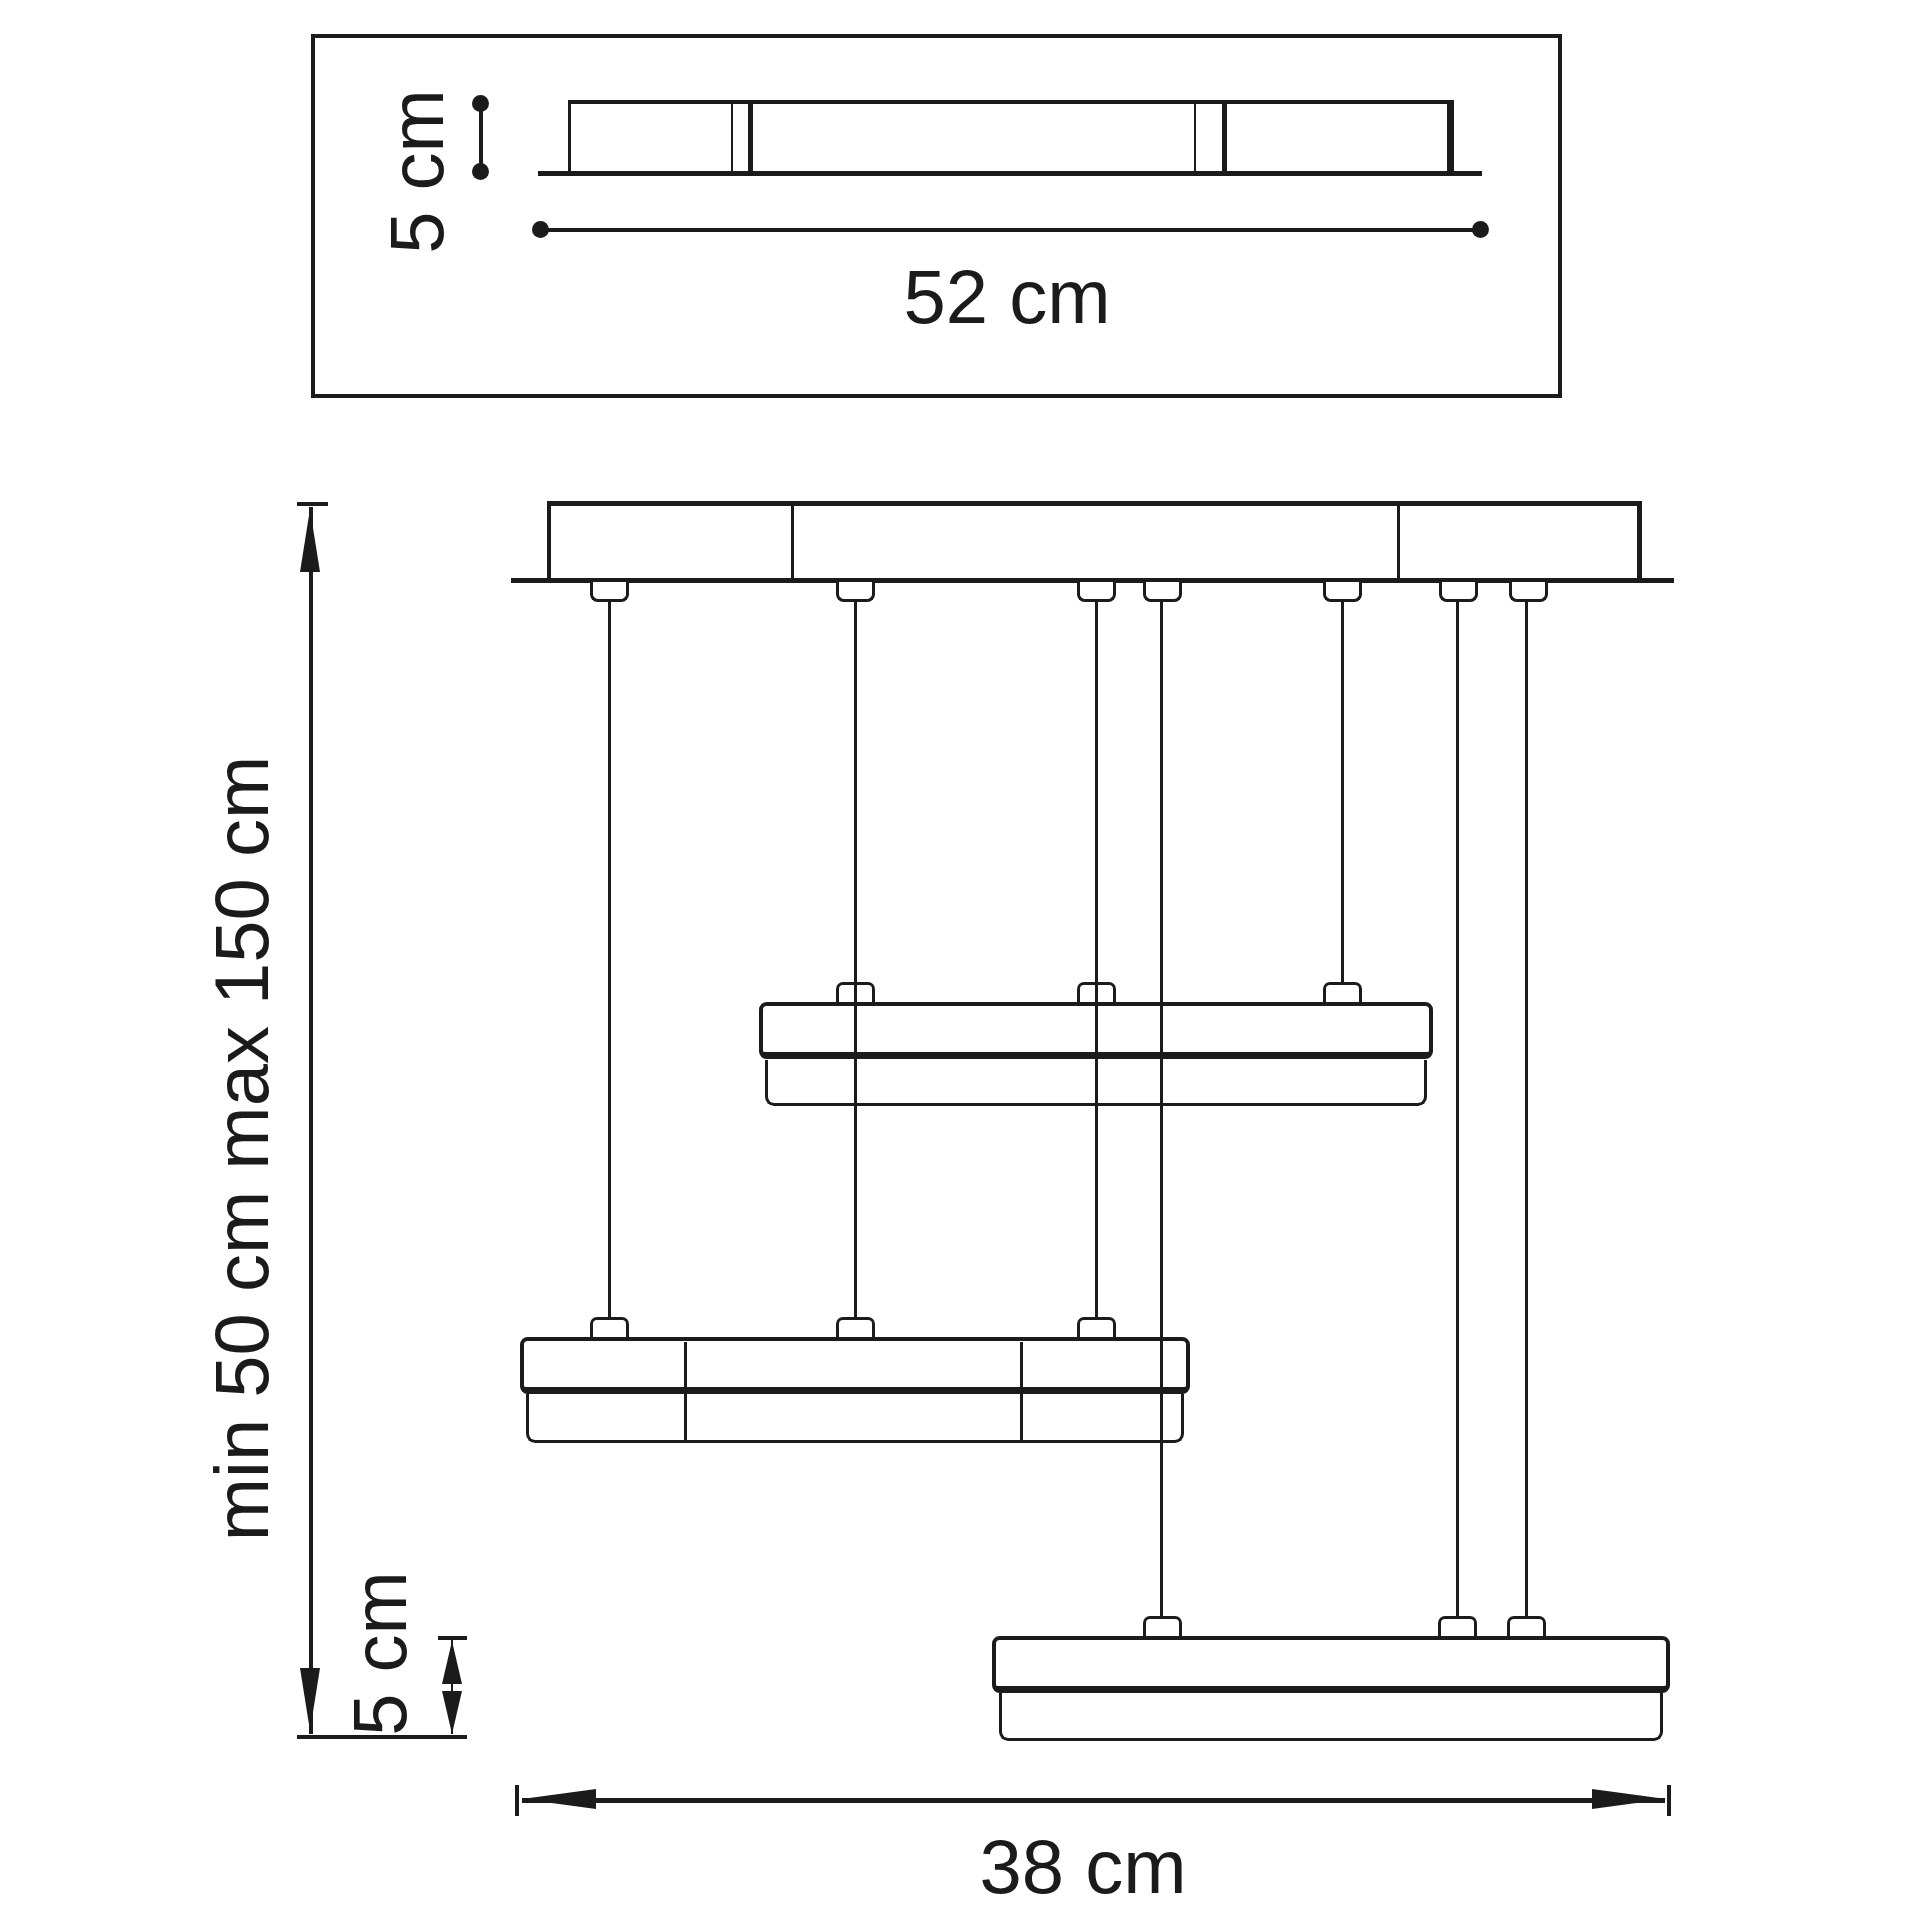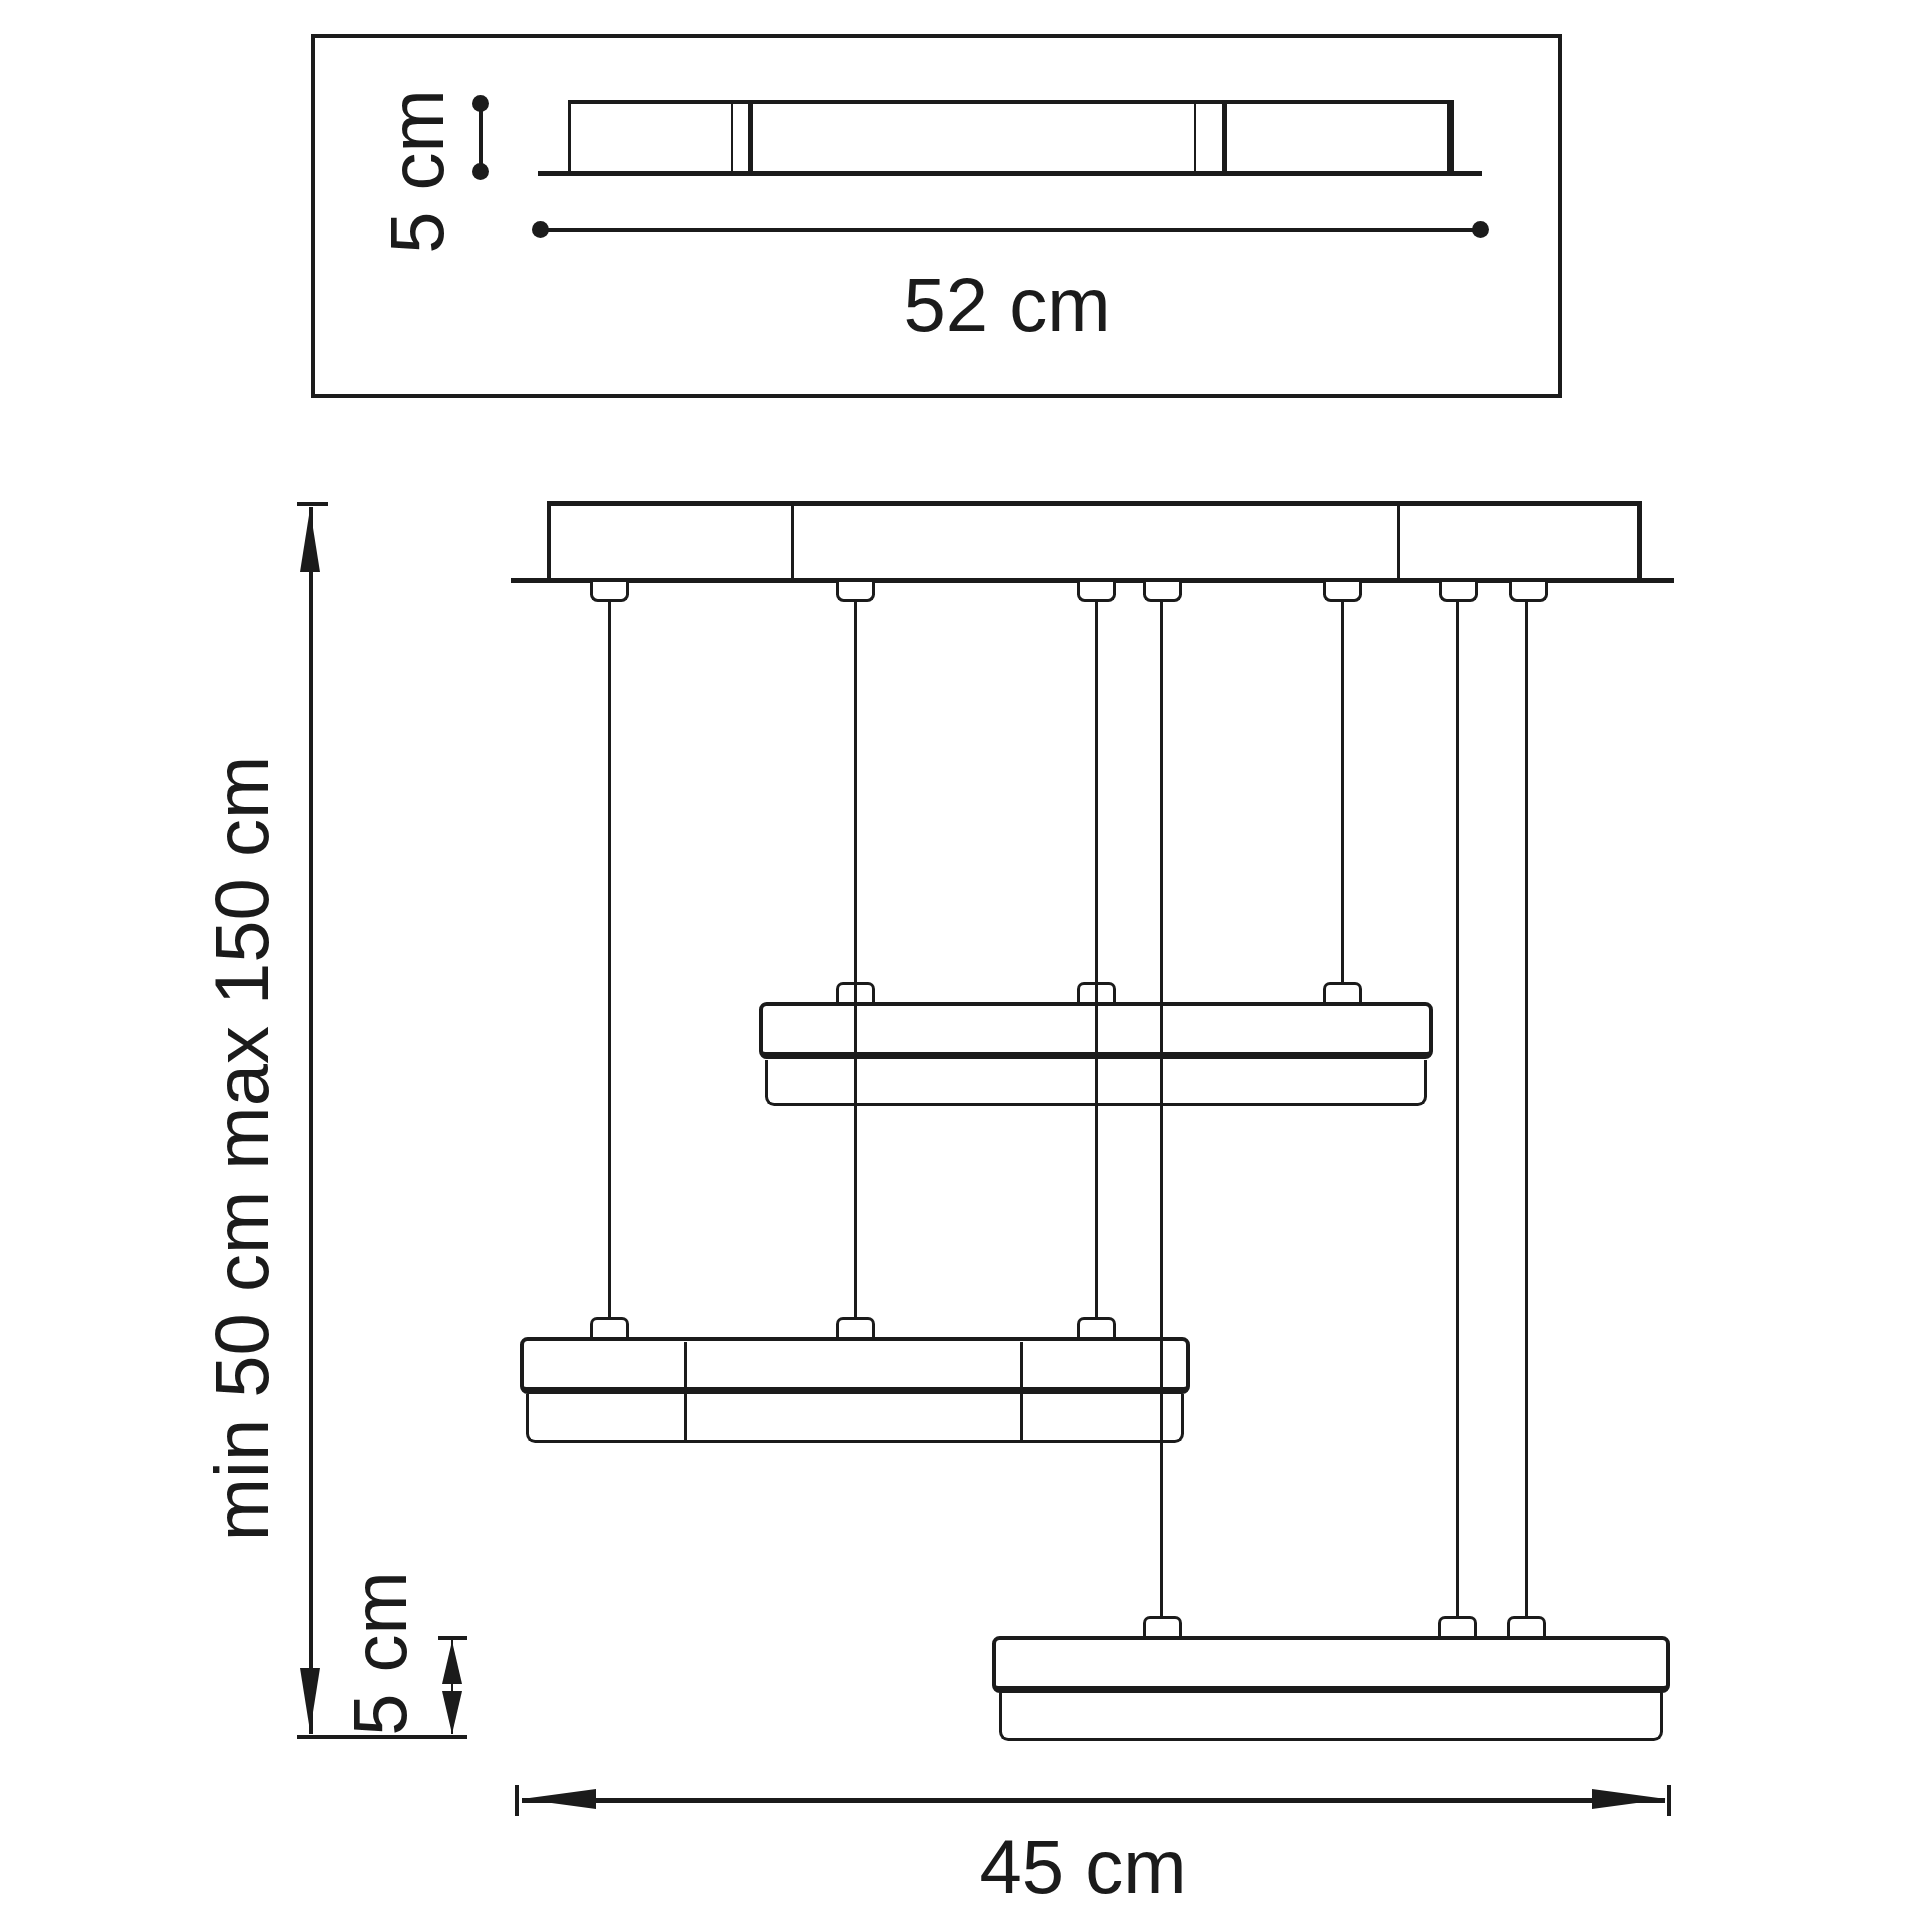--- a/index.html
+++ b/index.html
@@ -63,21 +63,21 @@
   <div class="dot" style="left:472px;top:95px;"></div>
   <div class="dot" style="left:472px;top:163px;"></div>
 </div>
 <div class="dim-label rot" style="left:301px;top:133px;width:231px;height:77px;">5 cm</div>
 
 <div>
   <div class="stroke" style="left:540px;top:228px;width:940px;height:3.9px;"></div>
   <div class="dot" style="left:532px;top:221px;"></div>
   <div class="dot" style="left:1472px;top:221px;"></div>
 </div>
-<div class="dim-label" style="left:853px;top:266px;width:308px;height:77px;">52 cm</div>
+<div class="dim-label" style="left:853px;top:258px;width:308px;height:77px;">52 cm</div>
 
 <div class="panel" style="left:547px;top:501px;width:1095px;height:79px;border-width:5.4px 5.4px 0 4.6px;"></div>
 <div class="divider" style="left:791px;top:506px;width:3.1px;height:73px;"></div>
 <div class="divider" style="left:1397px;top:506px;width:3.1px;height:73px;"></div>
 <div class="stroke" style="left:511px;top:578px;width:1163px;height:5.4px;"></div>
 
 <div class="connector" style="left:590px;top:582px;"></div>
 <div class="connector" style="left:836px;top:582px;"></div>
 <div class="connector" style="left:1077px;top:582px;"></div>
 <div class="connector" style="left:1143px;top:582px;"></div>
@@ -136,14 +136,14 @@
 </div>
 <div class="dim-label rot" style="left:264px;top:1615px;width:231px;height:77px;">5 cm</div>
 
 <div>
   <div class="stroke" style="left:522px;top:1798px;width:1143px;height:4.6px;"></div>
   <div class="stroke" style="left:515px;top:1785px;width:3.9px;height:31px;"></div>
   <div class="stroke" style="left:1667px;top:1785px;width:3.9px;height:31px;"></div>
   <div class="tri left" style="left:522px;top:1789px;"></div>
   <div class="tri right" style="left:1592px;top:1789px;"></div>
 </div>
-<div class="dim-label" style="left:929px;top:1828px;width:308px;height:77px;">45 cm</div>
+<div class="dim-label" style="left:929px;top:1828px;width:308px;height:77px;">38 cm</div>
 
 
 </body></html>

